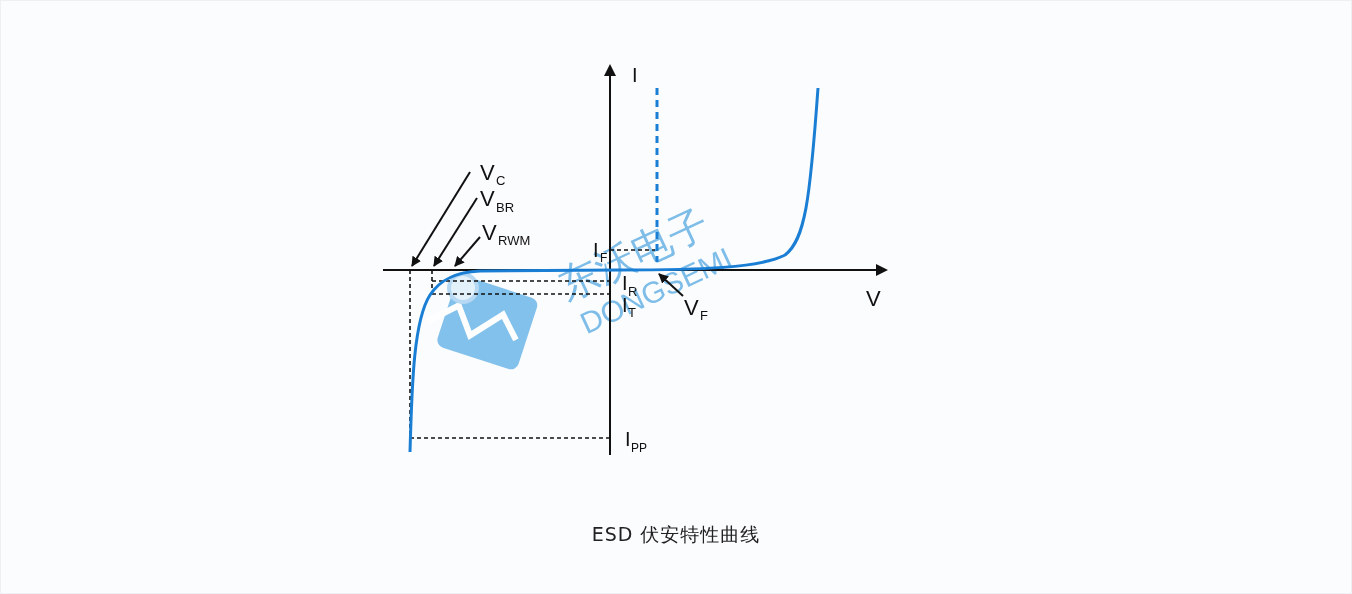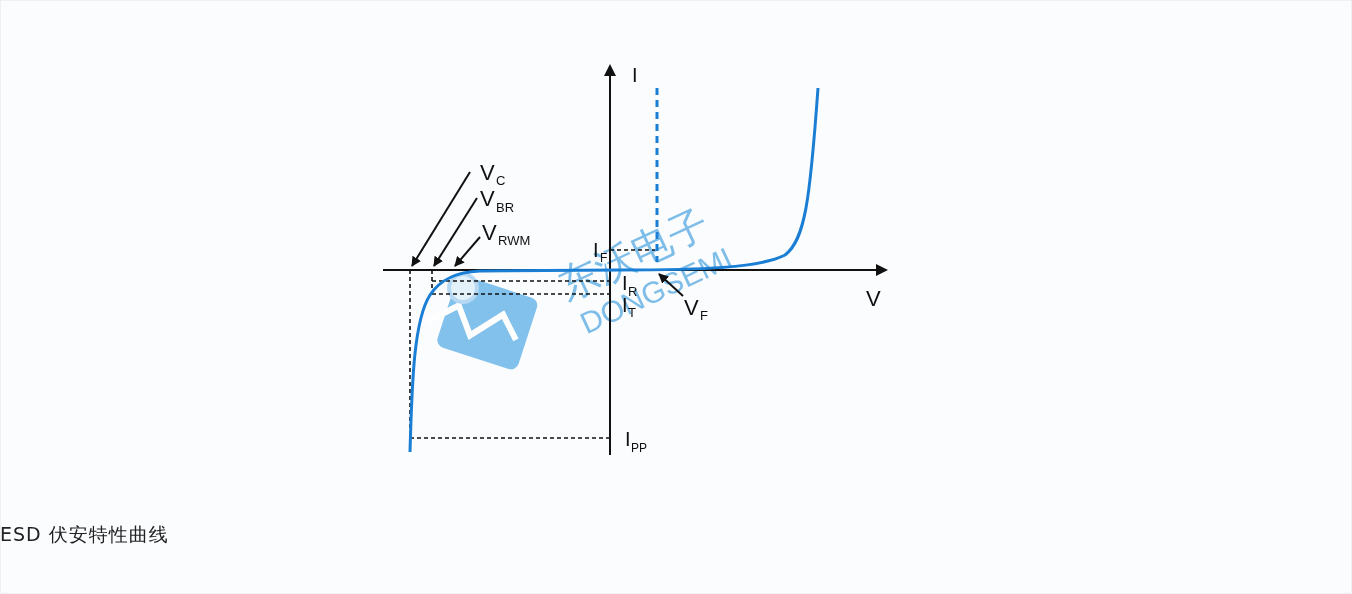--- a/index.html
+++ b/index.html
@@ -11,21 +11,21 @@
       overflow: hidden;
     }
     .frame {
       position: absolute; left: 0; top: 0; width: 1350px; height: 592px;
       border: 1px solid #eef0f3;
     }
     svg.diagram { position: absolute; left: 0; top: 0; }
     .lbl { font-family: "Liberation Sans", "DejaVu Sans", sans-serif; fill: #111; }
     .caption {
       position: absolute; left: 0; width: 1352px; top: 522px;
-      font-size: 19px; color: #222;
+      text-align: center; font-size: 19px; color: #222;
       font-family: "DejaVu Sans", "Liberation Sans", sans-serif;
       letter-spacing: 1px;
     }
   </style>
 </head>
 <body>
 
 <div class="frame"></div>
 
 <svg class="diagram" width="1352" height="594" viewBox="0 0 1352 594">

